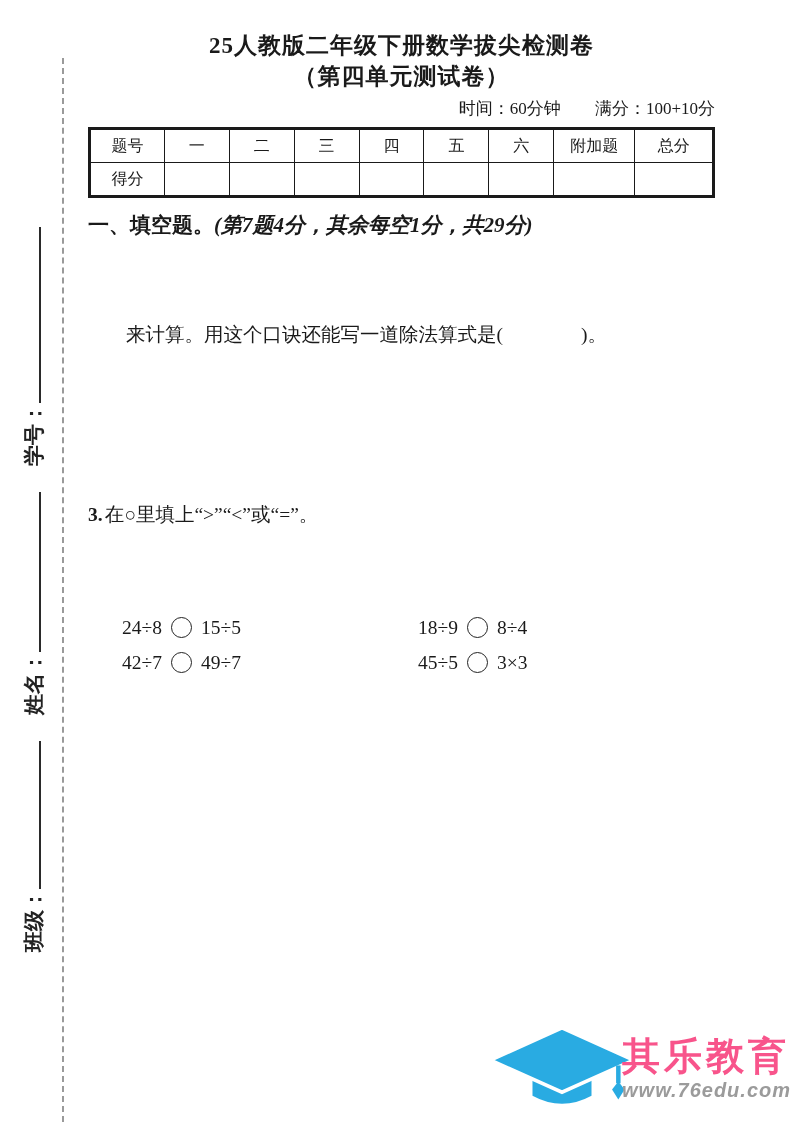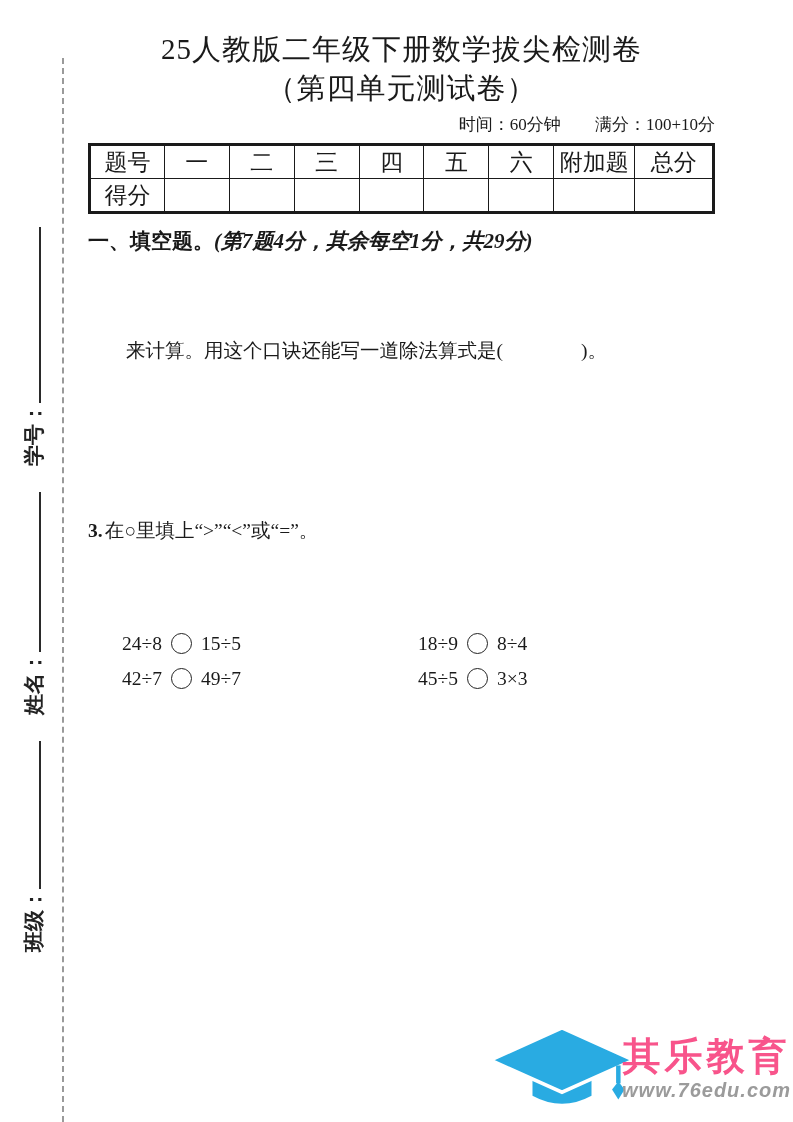--- a/index.html
+++ b/index.html
@@ -14,43 +14,43 @@
     position:absolute; left:14px; top:952px; width:860px; height:34px;
     transform:rotate(-90deg); transform-origin:0 0;
     display:flex; align-items:flex-end; gap:26px;
     font-family:"Liberation Sans","DejaVu Sans",sans-serif; font-weight:bold; font-size:21px; color:#222;
   }
   .field { white-space:nowrap; }
   .field-line { display:inline-block; border-bottom:2px solid #2a2a2a; height:1em; vertical-align:baseline; }
   .w1 { width:148px; } .w2 { width:160px; } .w3 { width:176px; }
 
   .content { position:absolute; left:88px; top:0; width:627px; }
-  .title { font-size:29px; font-weight:normal; text-align:center; line-height:1.35; letter-spacing:1px; }
+  .title { font-size:23px; font-weight:bold; text-align:center; line-height:1.35; letter-spacing:1px; }
   .title.first { margin-top:30px; }
   .meta { text-align:right; font-size:17px; margin-top:5px; }
   .meta .m2 { margin-left:30px; }
 
-  table.score { width:100%; border-collapse:collapse; margin-top:7px; font-size:23px; }
+  table.score { width:100%; border-collapse:collapse; margin-top:7px; font-size:16px; }
   table.score th, table.score td { border:1.6px solid #1a1a1a; height:34px; text-align:center; font-weight:normal; padding:0 2px; }
   table.score { border:3px solid #1a1a1a; }
 
   .section-head { margin-top:13px; font-size:21px; font-weight:bold; }
   .section-head .sec-title { font-family:Liberation Serif, serif; }
   .section-head .sec-note { font-weight:bold;font-style:italic; }
 
   .q { font-size:19.5px; line-height:1.8; margin-top:4px; white-space:pre-wrap; }
   .q-num { font-weight:bold; margin-right:2px; }
   .indent { margin-left:38px; }
 
   .cmp-grid { display:grid; grid-template-columns:296px auto; row-gap:0; margin:8px 0 8px 34px; font-size:19.5px; }
   .circle { display:inline-block; width:21px; height:21px; border:1.6px solid #222; border-radius:50%; vertical-align:-4px; margin:0 9px; }
 
   .logo { position:absolute; right:2px; bottom:8px; display:flex; align-items:center; z-index:5; }
   svg.cap { width:152px; height:90px; margin-right:-16px; }
-  .logo-text { display:flex; flex-direction:column; align-items:center; gap:2px; }
+  .logo-text { display:flex; flex-direction:column; align-items:flex-start; gap:2px; }
   .brand { font-family:"Liberation Sans","DejaVu Sans",sans-serif; font-weight:bold; font-size:38px; letter-spacing:4px; line-height:1.1; }
   .url { font-family:"Liberation Sans","DejaVu Sans",sans-serif; font-weight:bold; font-size:20px; letter-spacing:1px; }
 </style>
 </head>
 <body>
 
 <div class="page">
 
   <svg width="0" height="0" style="position:absolute">
     <defs>

